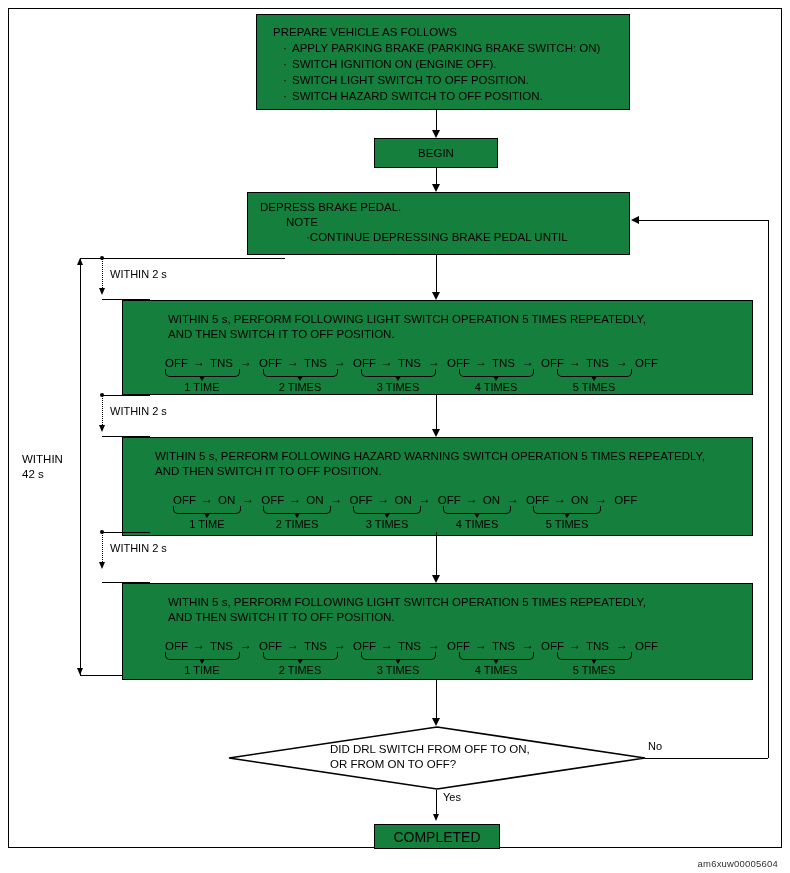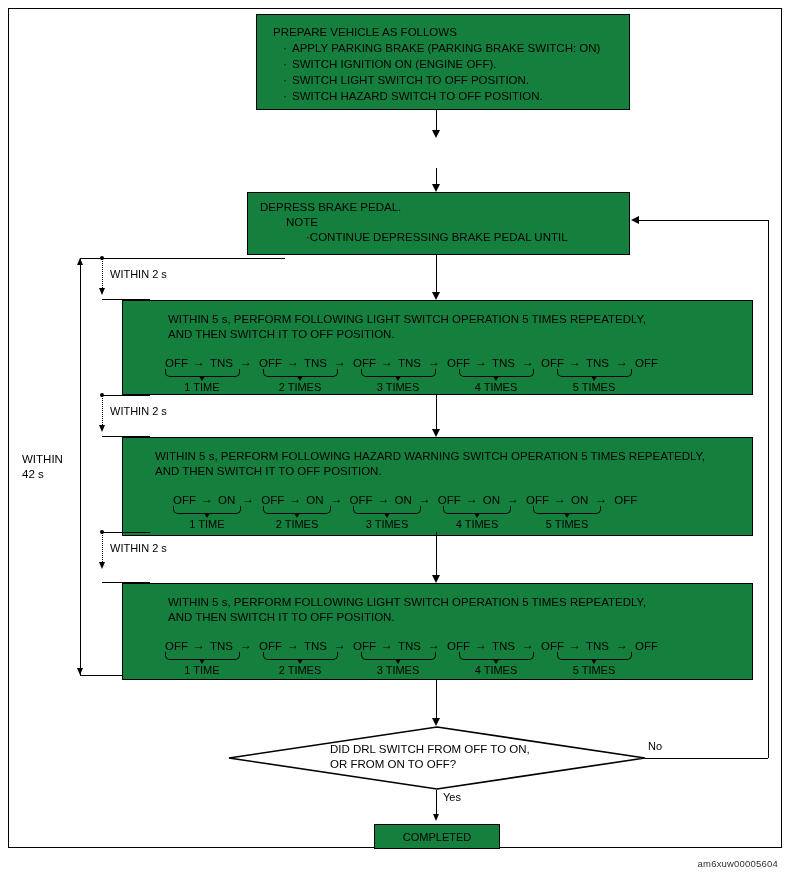--- a/index.html
+++ b/index.html
@@ -98,21 +98,21 @@
   }
   
   #diamond-wrap{position:absolute; left:228px; top:726px; width:418px; height:64px;}
   #diamond-svg{position:absolute;left:0;top:0;}
   #diamond-text{
     position:absolute; left:102px; top:16px;
     font-size:11.5px; line-height:15px;
   }
   
   #completed-box{left:374px; top:824px; width:126px; height:25px;}
-  #completed-box span{font-size:11px;}
+  #completed-box span{font-size:14px;}
   
   .vline{position:absolute; width:0; border-left:1.3px solid #000;}
   .vline-thin{position:absolute; width:0; border-left:1px solid #000;}
   .hline-thin{position:absolute; height:0; border-top:1px solid #000;}
   .vdash{position:absolute; width:0; border-left:1.3px dotted #000;}
   .arrow-down{
     position:absolute;
     width:0;height:0;
     border-left:4.5px solid transparent;
     border-right:4.5px solid transparent;
@@ -178,20 +178,23 @@
       <div class="bullet-line"><span class="bd">·</span><span>APPLY PARKING BRAKE (PARKING BRAKE SWITCH: ON)</span></div>
       <div class="bullet-line"><span class="bd">·</span><span>SWITCH IGNITION ON (ENGINE OFF).</span></div>
       <div class="bullet-line"><span class="bd">·</span><span>SWITCH LIGHT SWITCH TO OFF POSITION.</span></div>
       <div class="bullet-line"><span class="bd">·</span><span>SWITCH HAZARD SWITCH TO OFF POSITION.</span></div>
     </div>
   </div>
 
   <div class="vline" style="left:436px; top:110px; height:20px;"></div>
   <div class="arrow-down" style="left:431.5px; top:130px;"></div>
 
+  <div class="box ctr" id="begin-box">
+    <span>BEGIN</span>
+  </div>
 
   <div class="vline" style="left:436px; top:168px; height:16px;"></div>
   <div class="arrow-down" style="left:431.5px; top:184px;"></div>
 
   <div class="box" id="depress-box">
     <div id="depress-inner">
       <div id="depress-l1">DEPRESS BRAKE PEDAL.</div>
       <div id="depress-l2">NOTE</div>
       <div id="depress-l3">·CONTINUE DEPRESSING BRAKE PEDAL UNTIL</div>
     </div>

